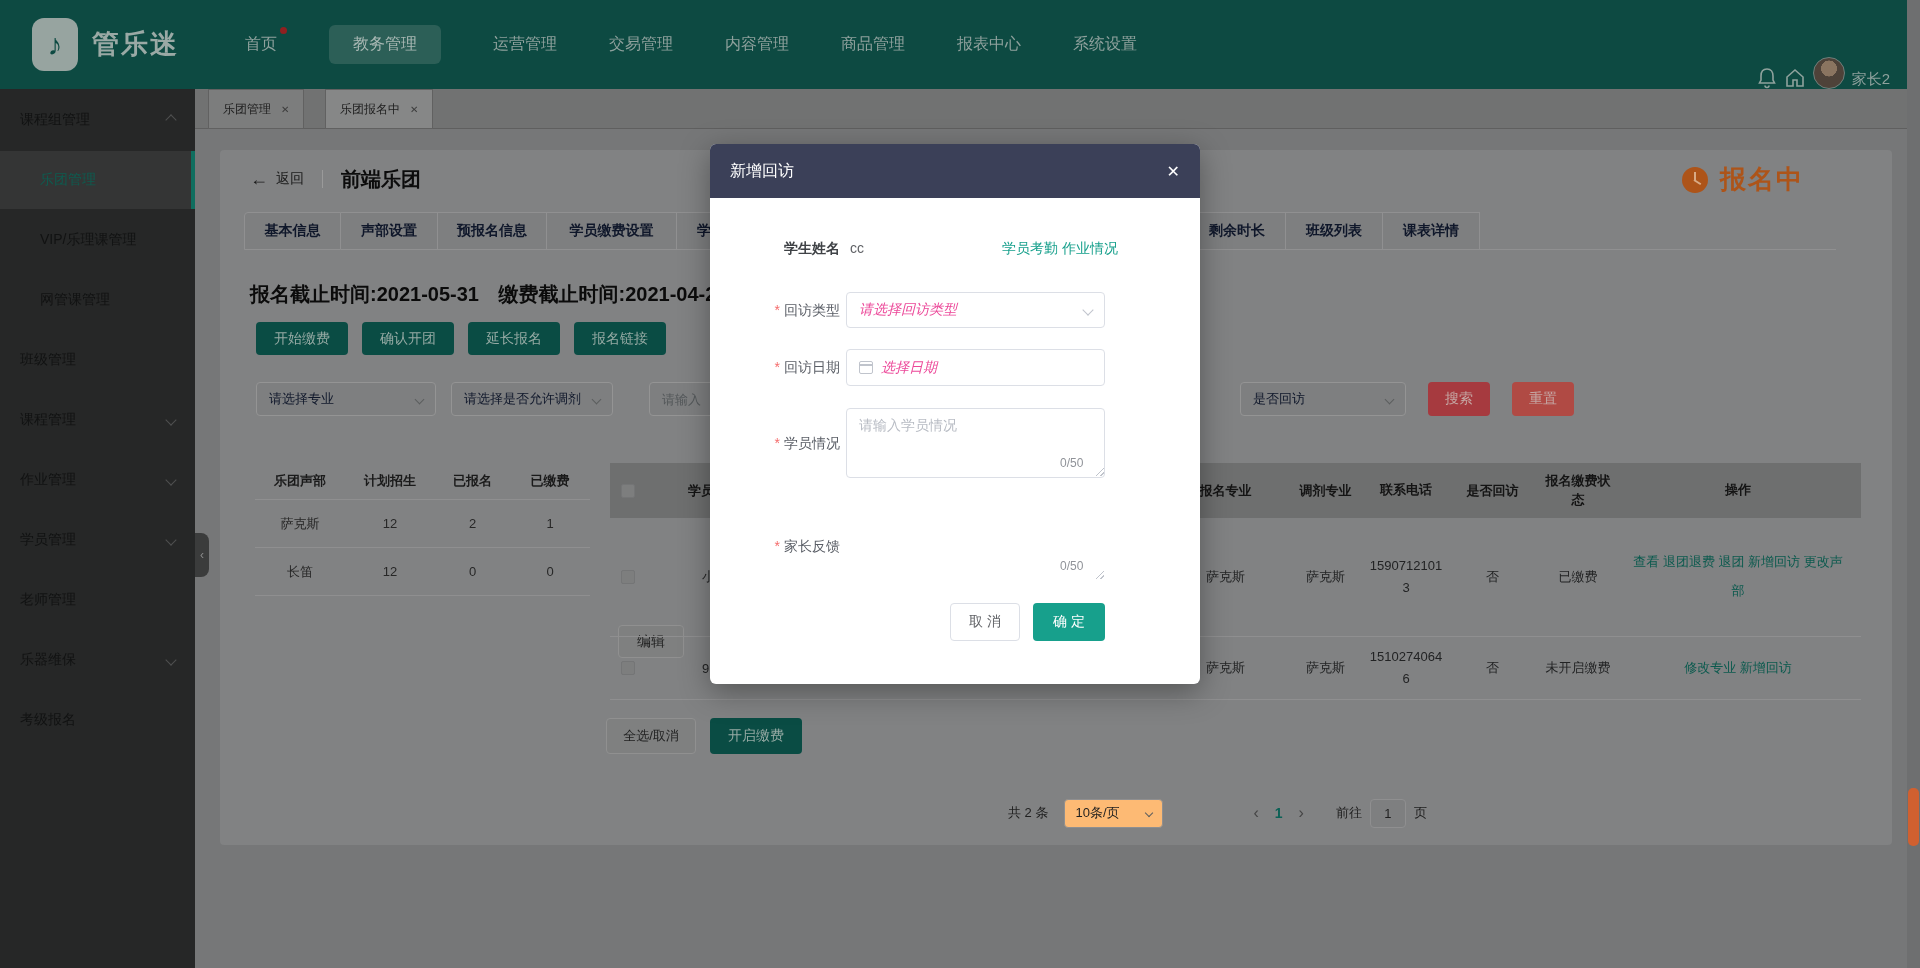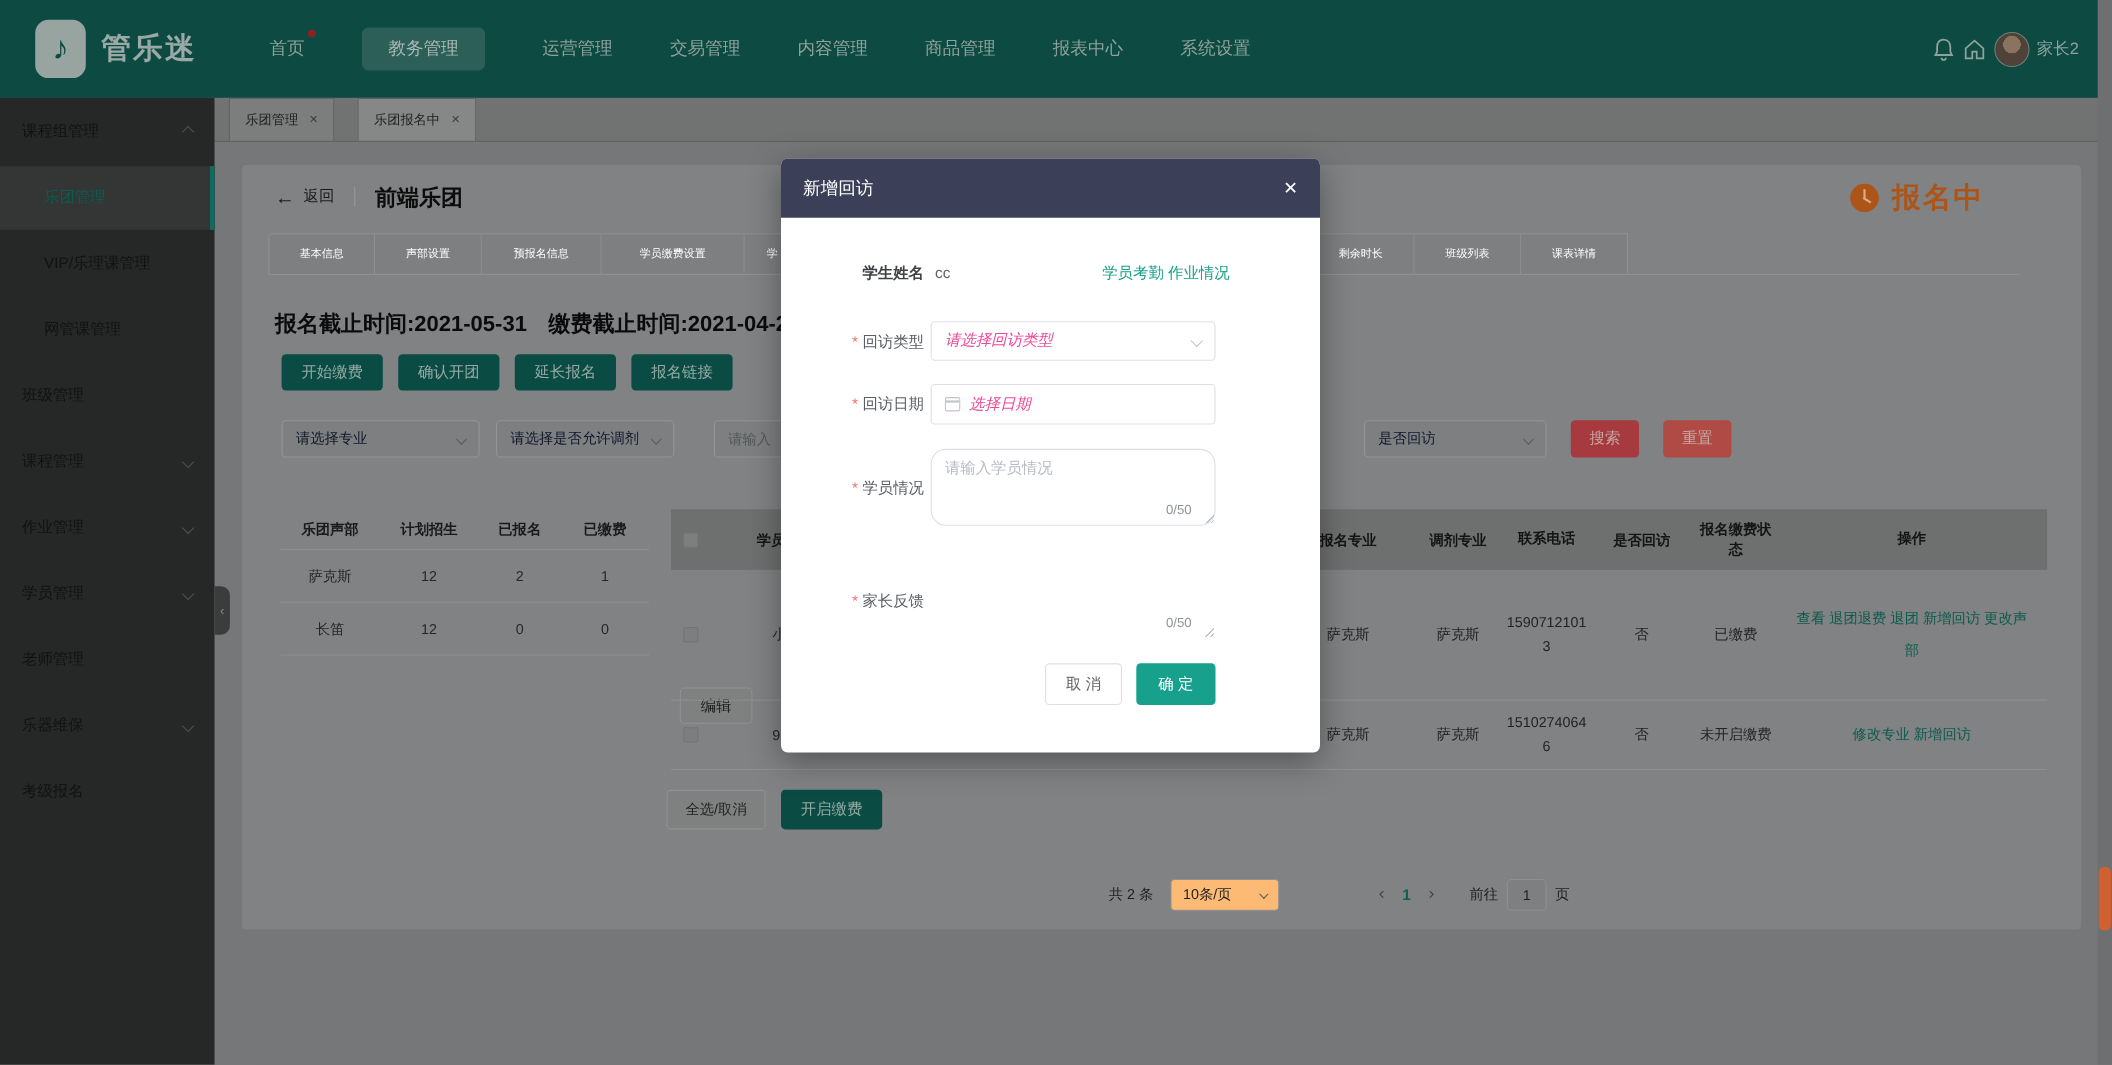--- a/index.html
+++ b/index.html
@@ -9,21 +9,21 @@
 
   
   .navbar { position:absolute; left:0; top:0; width:1920px; height:89px; background:#0d4a42; }
   .logo-box { position:absolute; left:32px; top:18px; width:46px; height:53px; background:#97a4a0; border-radius:12px;
               display:flex; align-items:center; justify-content:center; color:#0d4a42; font-size:30px; font-weight:bold; }
   .logo-text { position:absolute; left:92px; top:26px; font-size:27px; font-weight:bold; color:#9aa9a5; letter-spacing:2px; }
   .nav-items { position:absolute; left:245px; top:0; height:89px; display:flex; align-items:center; }
   .nav-item { color:#8fa19d; font-size:16px; margin-right:52px; position:relative; cursor:pointer; padding:9px 0; }
   .nav-item.pill { background:#2c5f57; border-radius:6px; padding:9px 24px; color:#a9b8b4; }
   .nav-dot { position:absolute; right:-10px; top:2px; width:7px; height:7px; border-radius:50%; background:#8f2020; }
-  .nav-right { position:absolute; right:30px; top:0; height:89px; display:flex; align-items:center; gap:7px; }
+  .nav-right { position:absolute; right:30px; top:0; height:89px; display:flex; align-items:flex-end; gap:7px; }
   .nav-right svg { display:block; }
   .avatar { width:32px; height:32px; border-radius:50%;
             background:radial-gradient(circle at 50% 35%, #8a7460 0 32%, #4e4239 33% 100%); border:1px solid #6f7f7b; }
   .user-name { color:#8fa19d; font-size:15px; }
 
   
   .tabstrip { position:absolute; left:195px; top:89px; width:1725px; height:40px; background:#717272; border-bottom:1px solid #5f5f5f; }
   .ts-tab { position:absolute; top:0; height:40px; display:flex; align-items:center; gap:10px; padding:0 14px;
             font-size:12px; color:#1d1d1d; border:1px solid #616161; background:#7c7d7d; cursor:pointer; }
   .ts-tab.active { background:#868787; }
@@ -49,21 +49,21 @@
   .v-div { display:inline-block; width:1px; height:18px; background:#9a9a9a; margin:0 18px; vertical-align:middle; }
   .pg-title { font-size:20px; font-weight:bold; color:#0c0c0c; }
   .status-clock { width:26px; height:26px; border-radius:50%; background:#ad5419; position:relative; }
   .status-clock::after { content:''; position:absolute; left:12px; top:5px; width:2px; height:9px; background:#d8ab85; }
   .status-clock::before { content:''; position:absolute; left:12px; top:12px; width:8px; height:2px; background:#d8ab85;
                           transform-origin:left center; transform:rotate(32deg); }
   .status-text { font-size:26px; font-weight:bold; color:#ad5419; letter-spacing:2px; }
 
   .dtabs { position:absolute; left:24px; top:62px; width:1592px; height:38px; display:flex; }
   .dtab { border:1px solid #909091; border-left:none; display:flex; align-items:center; justify-content:center;
-          font-size:10px; color:#ffffff; cursor:pointer; background:#7e7f80; }
+          font-size:14px; color:#0f172a; cursor:pointer; background:#7e7f80;font-weight:bold; }
   .dtab:first-child { border-left:1px solid #909091; border-radius:4px 0 0 0; }
   .dtab.grow { flex:1; justify-content:flex-start; padding-left:20px; }
   .dtab-filler { flex:none; width:356px; border-bottom:1px solid #909091; }
 
   .deadline { position:absolute; left:30px; top:131px; font-size:20px; font-weight:bold; color:#0b0b0b; }
   .deadline span { margin-right:14px; }
 
   .teal-btn { background:#0a4c44; color:#96aaa4; border:none; border-radius:4px; font-size:14px;
               height:33px; cursor:pointer; font-family:inherit; }
   .plain-btn { background:#7f8080; color:#1f1f1f; border:1px solid #909090; border-radius:4px; font-size:14px; cursor:pointer; font-family:inherit; }
@@ -356,21 +356,21 @@
     <span class="chev down"></span>
   </div>
 
   <span class="m-label" style="top:205px; line-height:37px;"><span class="req">*</span><span>回访日期</span></span>
   <div class="m-input" style="top:205px; height:37px;">
     <span class="cal-icon"></span>
     <span>选择日期</span>
   </div>
 
   <span class="m-label" style="top:264px; line-height:70px;"><span class="req">*</span><span>学员情况</span></span>
-  <textarea class="m-ta" style="top: 264px; border-radius: 14px;" placeholder="请输入学员情况"></textarea>
+  <textarea class="m-ta" style="top: 264px;" placeholder="请输入学员情况"></textarea>
   <span class="ta-count" style="left:350px; top:312px;">0/50</span>
   <span class="ta-grip" style="left:384px; top:322px;"></span>
 
   <span class="m-label" style="top:367px; line-height:70px;"><span class="req">*</span><span>家长反馈</span></span>
   <span class="ta-count" style="left:350px; top:415px;">0/50</span>
   <span class="ta-grip" style="left:384px; top:425px;"></span>
 
   <button class="m-cancel">取 消</button>
   <button class="m-confirm">确 定</button>
 </div>

